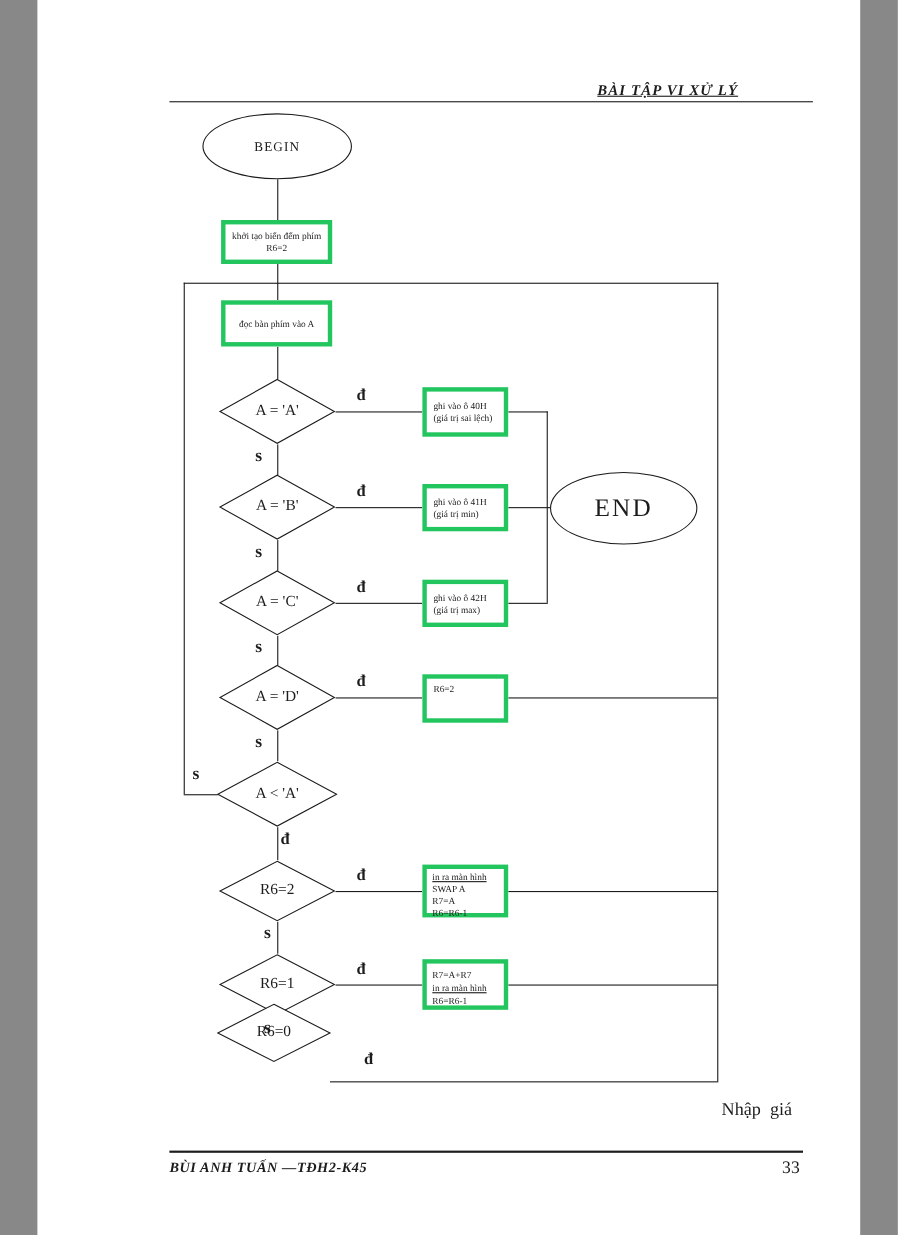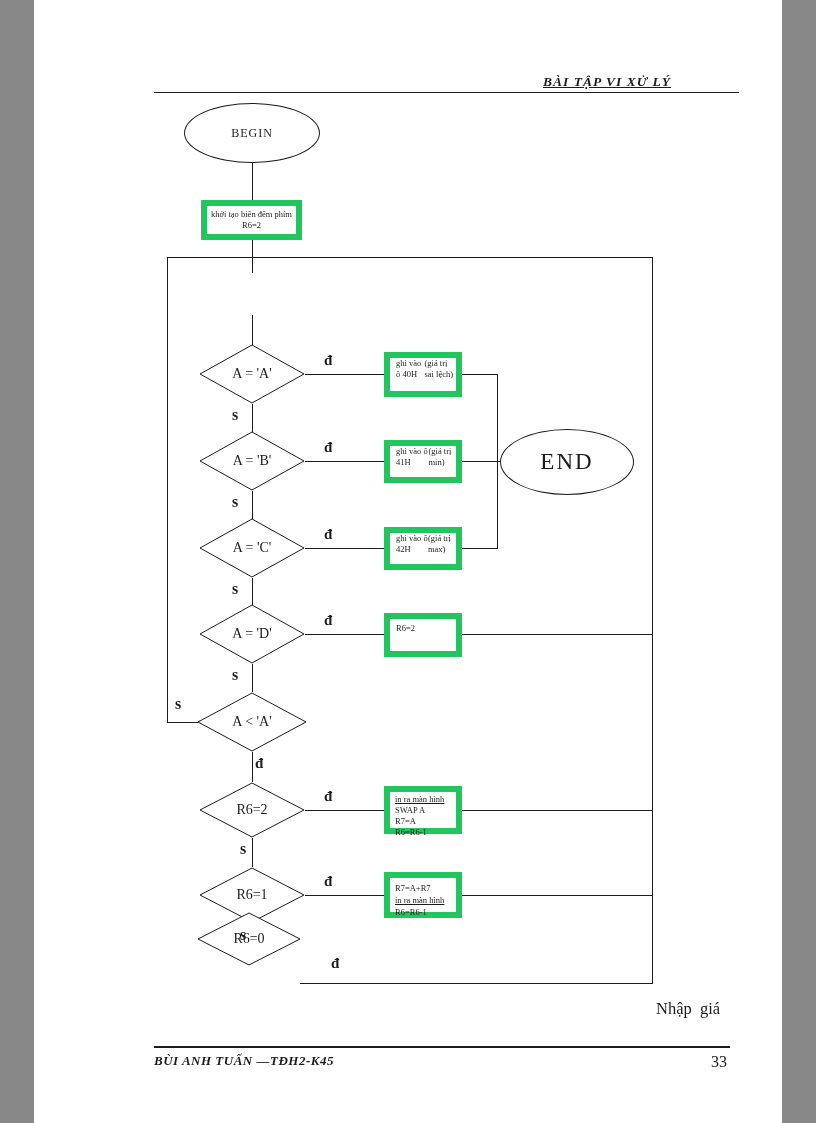--- a/index.html
+++ b/index.html
@@ -12,25 +12,25 @@
     color:#1c1c1c;
     overflow:hidden;
   }
   
   .hline,.vline{position:absolute;background:#1c1c1c;}
   .hline{height:1px;}
   .vline{width:1px;}
   .rule{position:absolute;background:#1c1c1c;height:2px;}
   .node-box{
     position:absolute;box-sizing:border-box;
-    border:6px solid #22c55e;background:#fff;
+    border:4px solid #22c55e;background:#fff;
     font-size:8.5px;line-height:11px;
   }
   .txt-center{display:flex;flex-direction:column;justify-content:center;align-items:center;text-align:center;}
-  .txt-left{display:flex;flex-direction:row;justify-content:center;align-items:flex-start;padding-left:6px;}
+  .txt-left{display:flex;flex-direction:column;justify-content:center;align-items:flex-start;padding-left:6px;}
   .txt-topleft{padding:4px 0 0 6px;}
   .ellipse{
     position:absolute;box-sizing:border-box;
     border:1px solid #1c1c1c;border-radius:50%;background:#fff;
     display:flex;align-items:center;justify-content:center;
   }
   .begin-text{font-size:12px;letter-spacing:1px;}
   .end-text{font-size:23px;letter-spacing:2px;}
   .diamond{position:absolute;display:flex;align-items:center;justify-content:center;}
   .diamond svg{position:absolute;left:0;top:0;}
@@ -104,20 +104,23 @@
   </div>
   <div class="ellipse" style="left:466px;top:429px;width:134px;height:66px">
     <span class="end-text">END</span>
   </div>
 
   <div class="node-box txt-center" style="left:167px;top:200px;width:101px;height:40px">
     <span>khởi tạo biến đếm phím</span>
     <span>R6=2</span>
   </div>
 
+  <div class="node-box txt-center" style="left:167px;top:273px;width:101px;height:42px">
+    <span>đọc bàn phím vào A</span>
+  </div>
 
   <div class="node-box txt-left" style="left:350px;top:352px;width:78px;height:45px">
     <span>ghi vào ô 40H</span>
     <span>(giá trị sai lệch)</span>
   </div>
 
   <div class="node-box txt-left" style="left:350px;top:440px;width:78px;height:43px">
     <span>ghi vào ô 41H</span>
     <span>(giá trị min)</span>
   </div>

